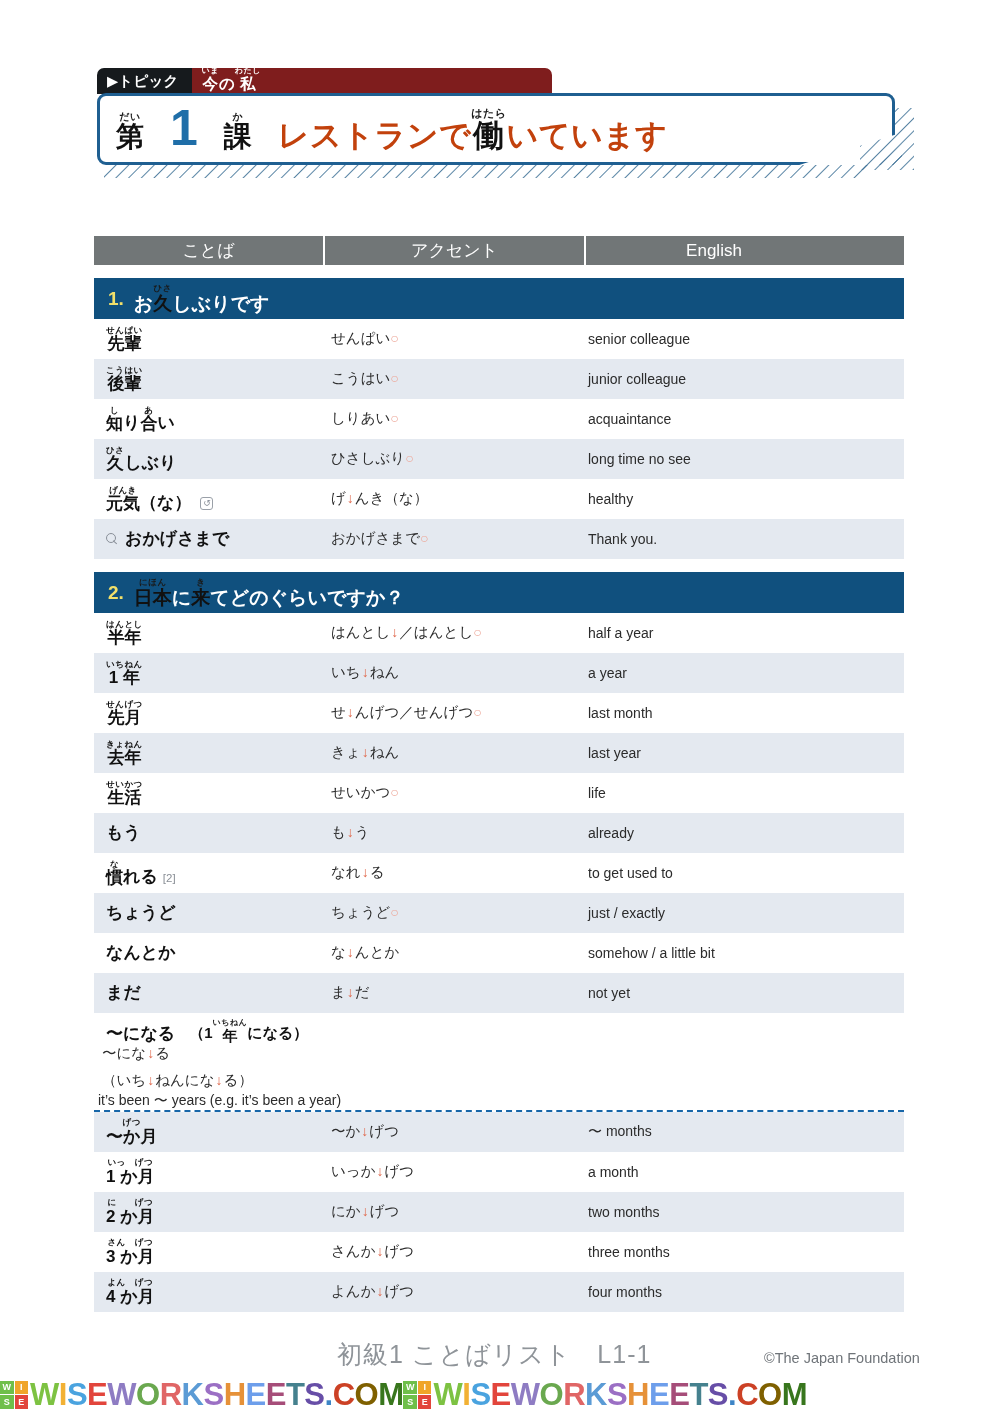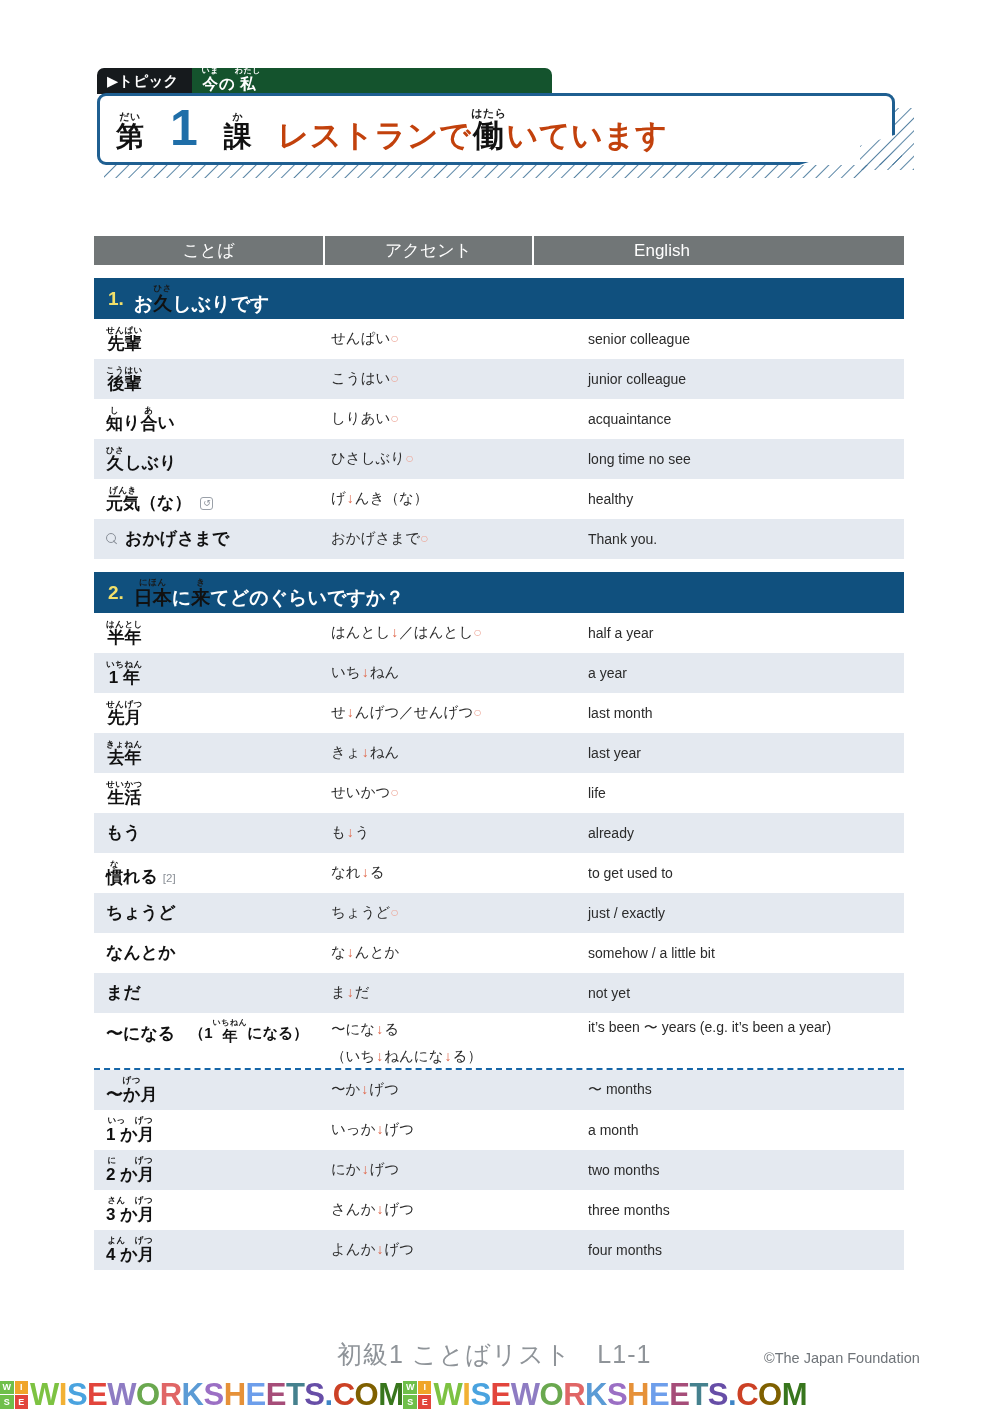--- a/index.html
+++ b/index.html
@@ -29,21 +29,21 @@
     font-size: 14.5px;
     font-weight: bold;
     display: flex;
     align-items: center;
     padding: 0 13px 0 10px;
     border-top-left-radius: 7px;
     letter-spacing: .2px;
   }
   .topic-title-wrap {
     flex: 1;
-    background: #14532d;
+    background: #7f1d1d;
     display: flex;
     align-items: flex-end;
     padding: 0 0 1px 10px;
     border-top-right-radius: 7px;
   }
   .topic-title {
     color: #ffffff;
     font-size: 15.5px;
     font-weight: bold;
     line-height: 1;
@@ -107,21 +107,21 @@
   }
   .thead .cell {
     color: #ffffff;
     font-size: 17px;
     display: flex;
     align-items: center;
     justify-content: center;
     height: 100%;
   }
   .c1 { width: 229px; }
-  .c2 { width: 209px; }
+  .c2 { width: 261px; }
   .c3 { width: 258px; }
   .thead .c2, .thead .c3 { border-left: 2px solid #ffffff; }
 
   .section-head {
     height: 41px;
     background: #10507e;
     display: flex;
     align-items: center;
     padding-left: 14px;
     margin-top: 13px;
@@ -144,21 +144,21 @@
   .sec-title .rt { font-size: 8.5px; }
   .sec-title .rb { font-size: 19px; }
 
   .row {
     display: flex;
     align-items: center;
     min-height: 40px;
     background: #ffffff;
   }
   .row.alt { background: #e4e9f0; }
-  .row.tall { min-height: 53px; align-items: flex-start; padding-top: 6px; }
+  .row.tall { min-height: 53px; align-items: flex-start; padding-top: 6px; flex-direction: column; }
 
   .cellw { width: 229px; padding-left: 12px; display: flex; align-items: flex-end; }
   .cella { width: 261px; padding-left: 8px; font-size: 14.5px; color: #2b2b2b; line-height: 1.5; }
   .celle { width: 320px; padding-left: 4px; font-size: 14px; color: #2b2b2b; }
 
   .word {
     display: flex;
     align-items: flex-end;
     font-size: 17px;
     font-weight: bold;

